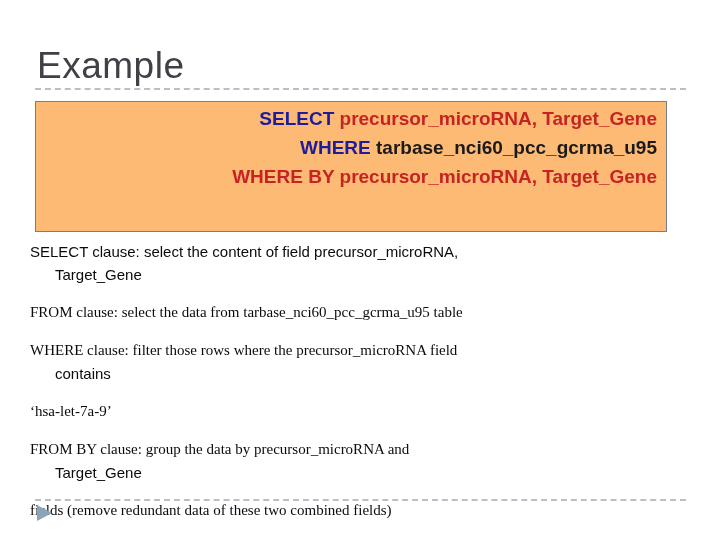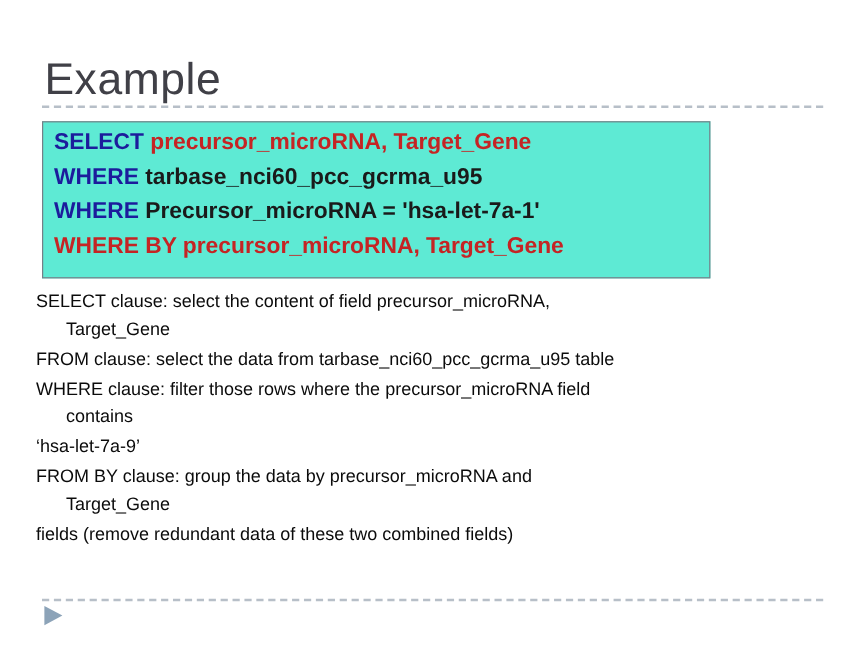--- a/index.html
+++ b/index.html
@@ -8,35 +8,35 @@
     font-family:"Liberation Sans",sans-serif;overflow:hidden;
   }
   .title{
     position:absolute;left:37px;top:49px;font-size:37px;line-height:33px;
     color:#404047;letter-spacing:0.5px;
   }
   .rule{position:absolute;height:0;border-top:2px dashed #b7bfc8;}
   .rule-top{left:35px;top:88px;width:651px;}
   .rule-bottom{left:35px;top:499px;width:651px;}
   .sqlbox{
-    position:absolute;left:35px;top:101px;width:557px;height:131px;
+    position:absolute;left:35px;top:101px;width:632px;height:131px;
     border:1px solid #757f87;box-sizing:border-box;padding:2px 9px;
-    font-weight:bold;font-size:19px;line-height:29px;background:#5eead4;
+    font-weight:bold;font-size:19px;line-height:29px;background:#fdba74;text-align:right;
   }
   .sql-line{white-space:nowrap;}
   .sqlbox [data-color="blue"]{color:#1c1c9c;}
   .sqlbox [data-color="red"]{color:#c52424;}
   .sqlbox [data-color="black"]{color:#1a1a1a;}
   .bodytext{
     position:absolute;left:30px;top:240px;width:676px;
     font-size:15px;line-height:23px;color:#0b0b0b;
   }
   .bline{white-space:nowrap;}
   .indent{padding-left:25px;}
-  .pgap{margin-top:2px;}
+  .pgap{margin-top:15px;font-family:Liberation Serif, serif;}
   .bullet{
     position:absolute;left:37px;top:505px;width:0;height:0;
     border-top:8px solid transparent;border-bottom:8px solid transparent;
     border-left:15px solid #8ca3b8;
   }
 </style>
 </head>
 <body>
 
 <div class="slide">
@@ -44,23 +44,20 @@
   <div class="title">Example</div>
 
   <div class="rule rule-top"></div>
 
   <div class="sqlbox">
     <div class="sql-line">
       <span data-color="blue">SELECT</span><span data-color="red"> precursor_microRNA, Target_Gene</span>
     </div>
     <div class="sql-line">
       <span data-color="blue">WHERE</span><span data-color="black"> tarbase_nci60_pcc_gcrma_u95</span>
-    </div>
-    <div class="sql-line">
-      <span data-color="blue">WHERE</span><span data-color="black"> Precursor_microRNA = 'hsa-let-7a-1'</span>
     </div>
     <div class="sql-line">
       <span data-color="red">WHERE BY</span><span data-color="red"> precursor_microRNA, Target_Gene</span>
     </div>
   </div>
 
   <div class="bodytext">
     <div class="bline">SELECT clause: select the content of field precursor_microRNA,</div>
     <div class="bline indent">Target_Gene</div>
     <div class="bline pgap">FROM clause:  select the data from tarbase_nci60_pcc_gcrma_u95 table</div>

